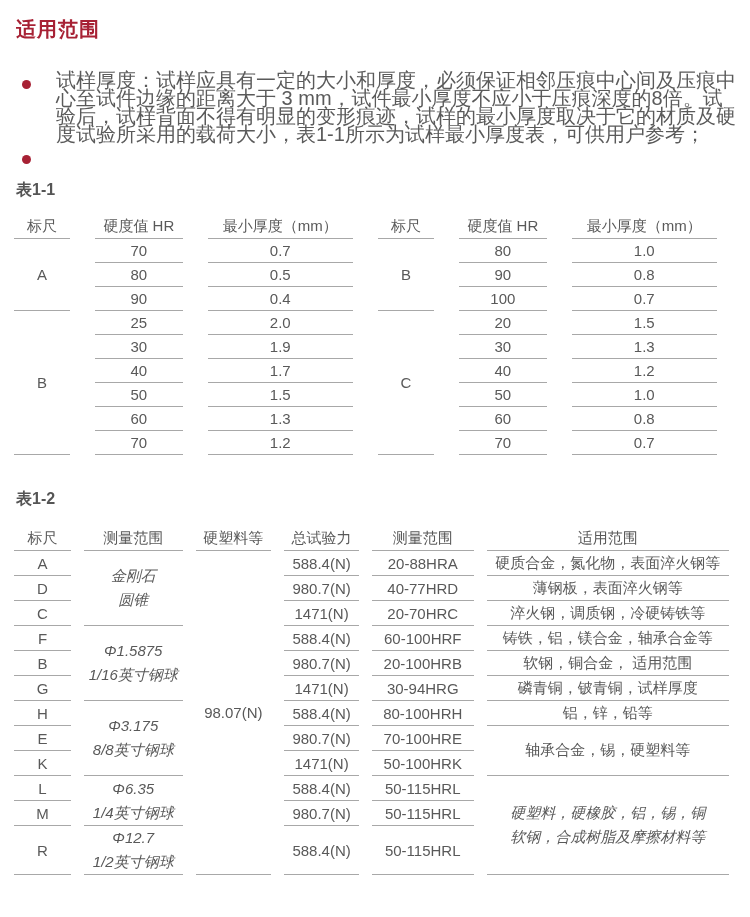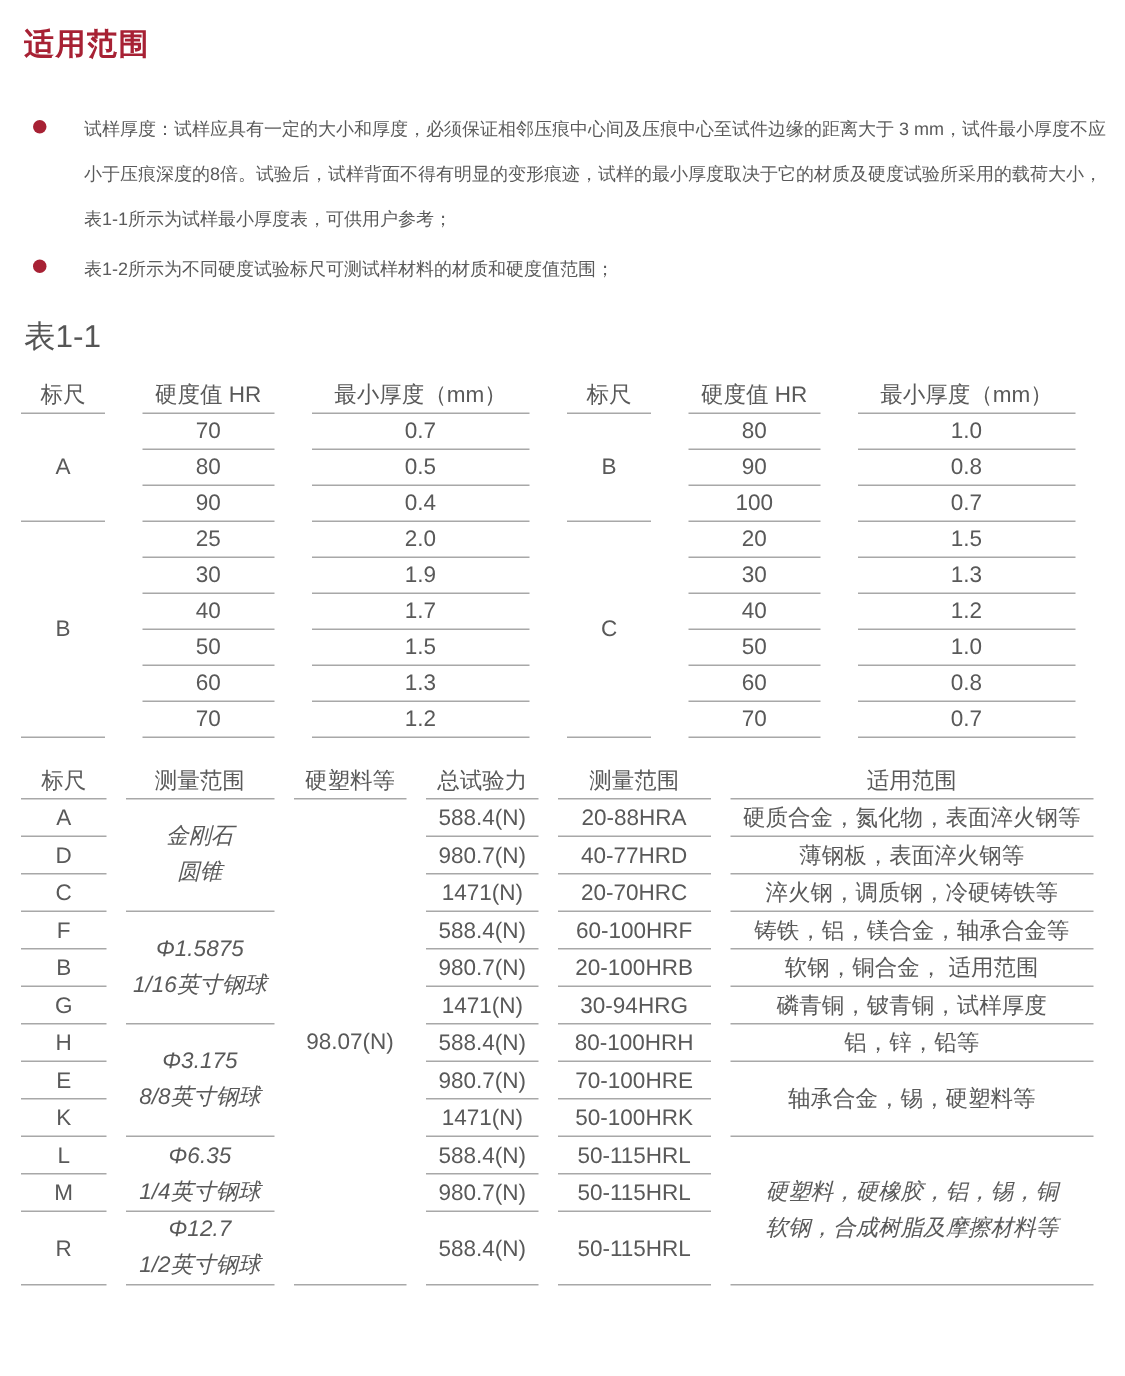--- a/index.html
+++ b/index.html
@@ -34,28 +34,29 @@
   }
   .dot {
     flex: none;
     width: 9px;
     height: 9px;
     border-radius: 50%;
     background: #a72134;
     margin: 9px 25px 0 8px;
   }
   .btext {
-    font-size: 12px;
-    line-height: 30px;
+    font-size: 20px;
+    line-height: 18px;
     color: #5a5a5a;
   }
   .tlabel {
-    font-size: 21px;
+    font-size: 16px;
     color: #555555;
     margin: 16px 0 0 2px;
+    font-weight: bold;
   }
   .tlabel.second { margin-top: 34px; }
 
   table {
     table-layout: fixed;
     border-collapse: separate;
     border-spacing: 25px 0;
     margin: 14px 0 0 -25px;
   }
   th, td {
@@ -96,21 +97,20 @@
 
   <h1 class="title">适用范围</h1>
 
   <ul class="bullets">
     <li>
       <span class="dot"></span>
       <span class="btext">试样厚度：试样应具有一定的大小和厚度，必须保证相邻压痕中心间及压痕中心至试件边缘的距离大于 3 mm，试件最小厚度不应小于压痕深度的8倍。试验后，试样背面不得有明显的变形痕迹，试样的最小厚度取决于它的材质及硬度试验所采用的载荷大小，表1-1所示为试样最小厚度表，可供用户参考；</span>
     </li>
     <li>
       <span class="dot"></span>
-      <span class="btext">表1-2所示为不同硬度试验标尺可测试样材料的材质和硬度值范围；</span>
     </li>
   </ul>
 
   <div class="tlabel">表1-1</div>
 
   <div class="t1wrap">
 
     <table class="t1">
       <colgroup>
           <col class="c1">
@@ -216,20 +216,21 @@
         </tr>
         <tr>
           <td>70</td>
           <td>0.7</td>
         </tr>
       </tbody>
     </table>
 
   </div>
 
+  <div class="tlabel second">表1-2</div>
 
   <table class="t2">
     <colgroup>
       <col class="c1">
         <col class="c2">
         <col class="c3">
         <col class="c4">
         <col class="c5">
         <col class="c6">
     </colgroup>

